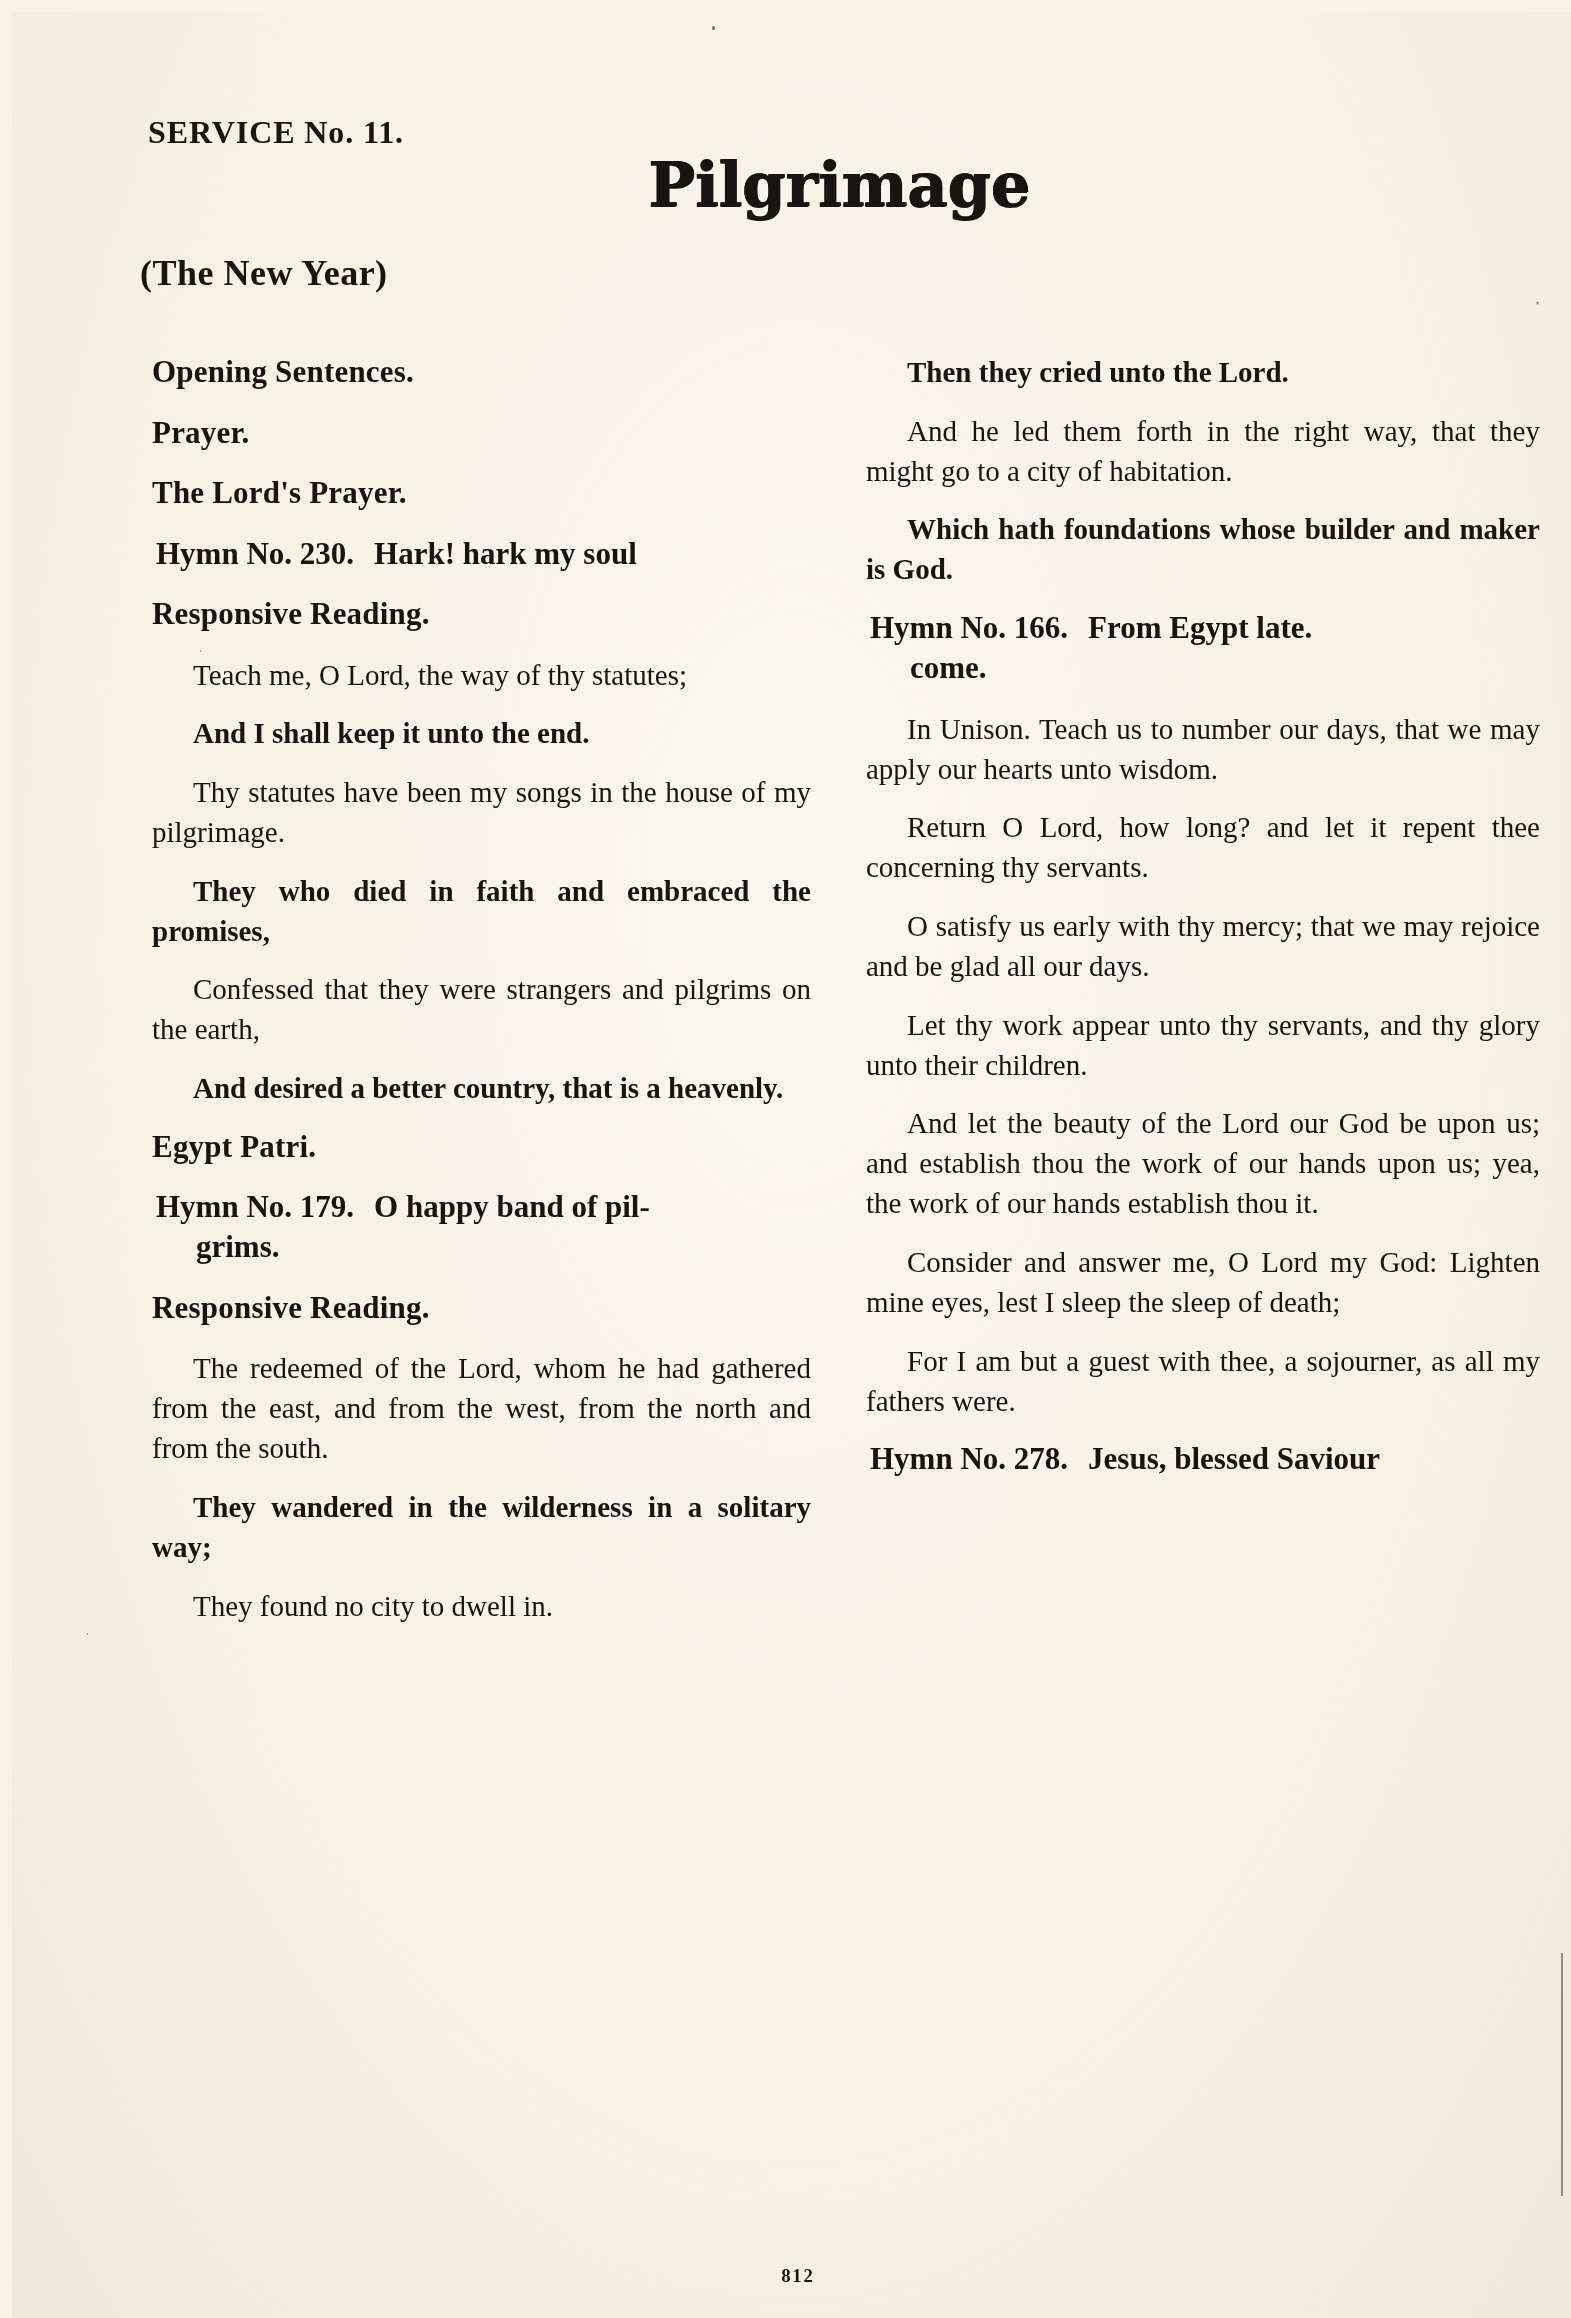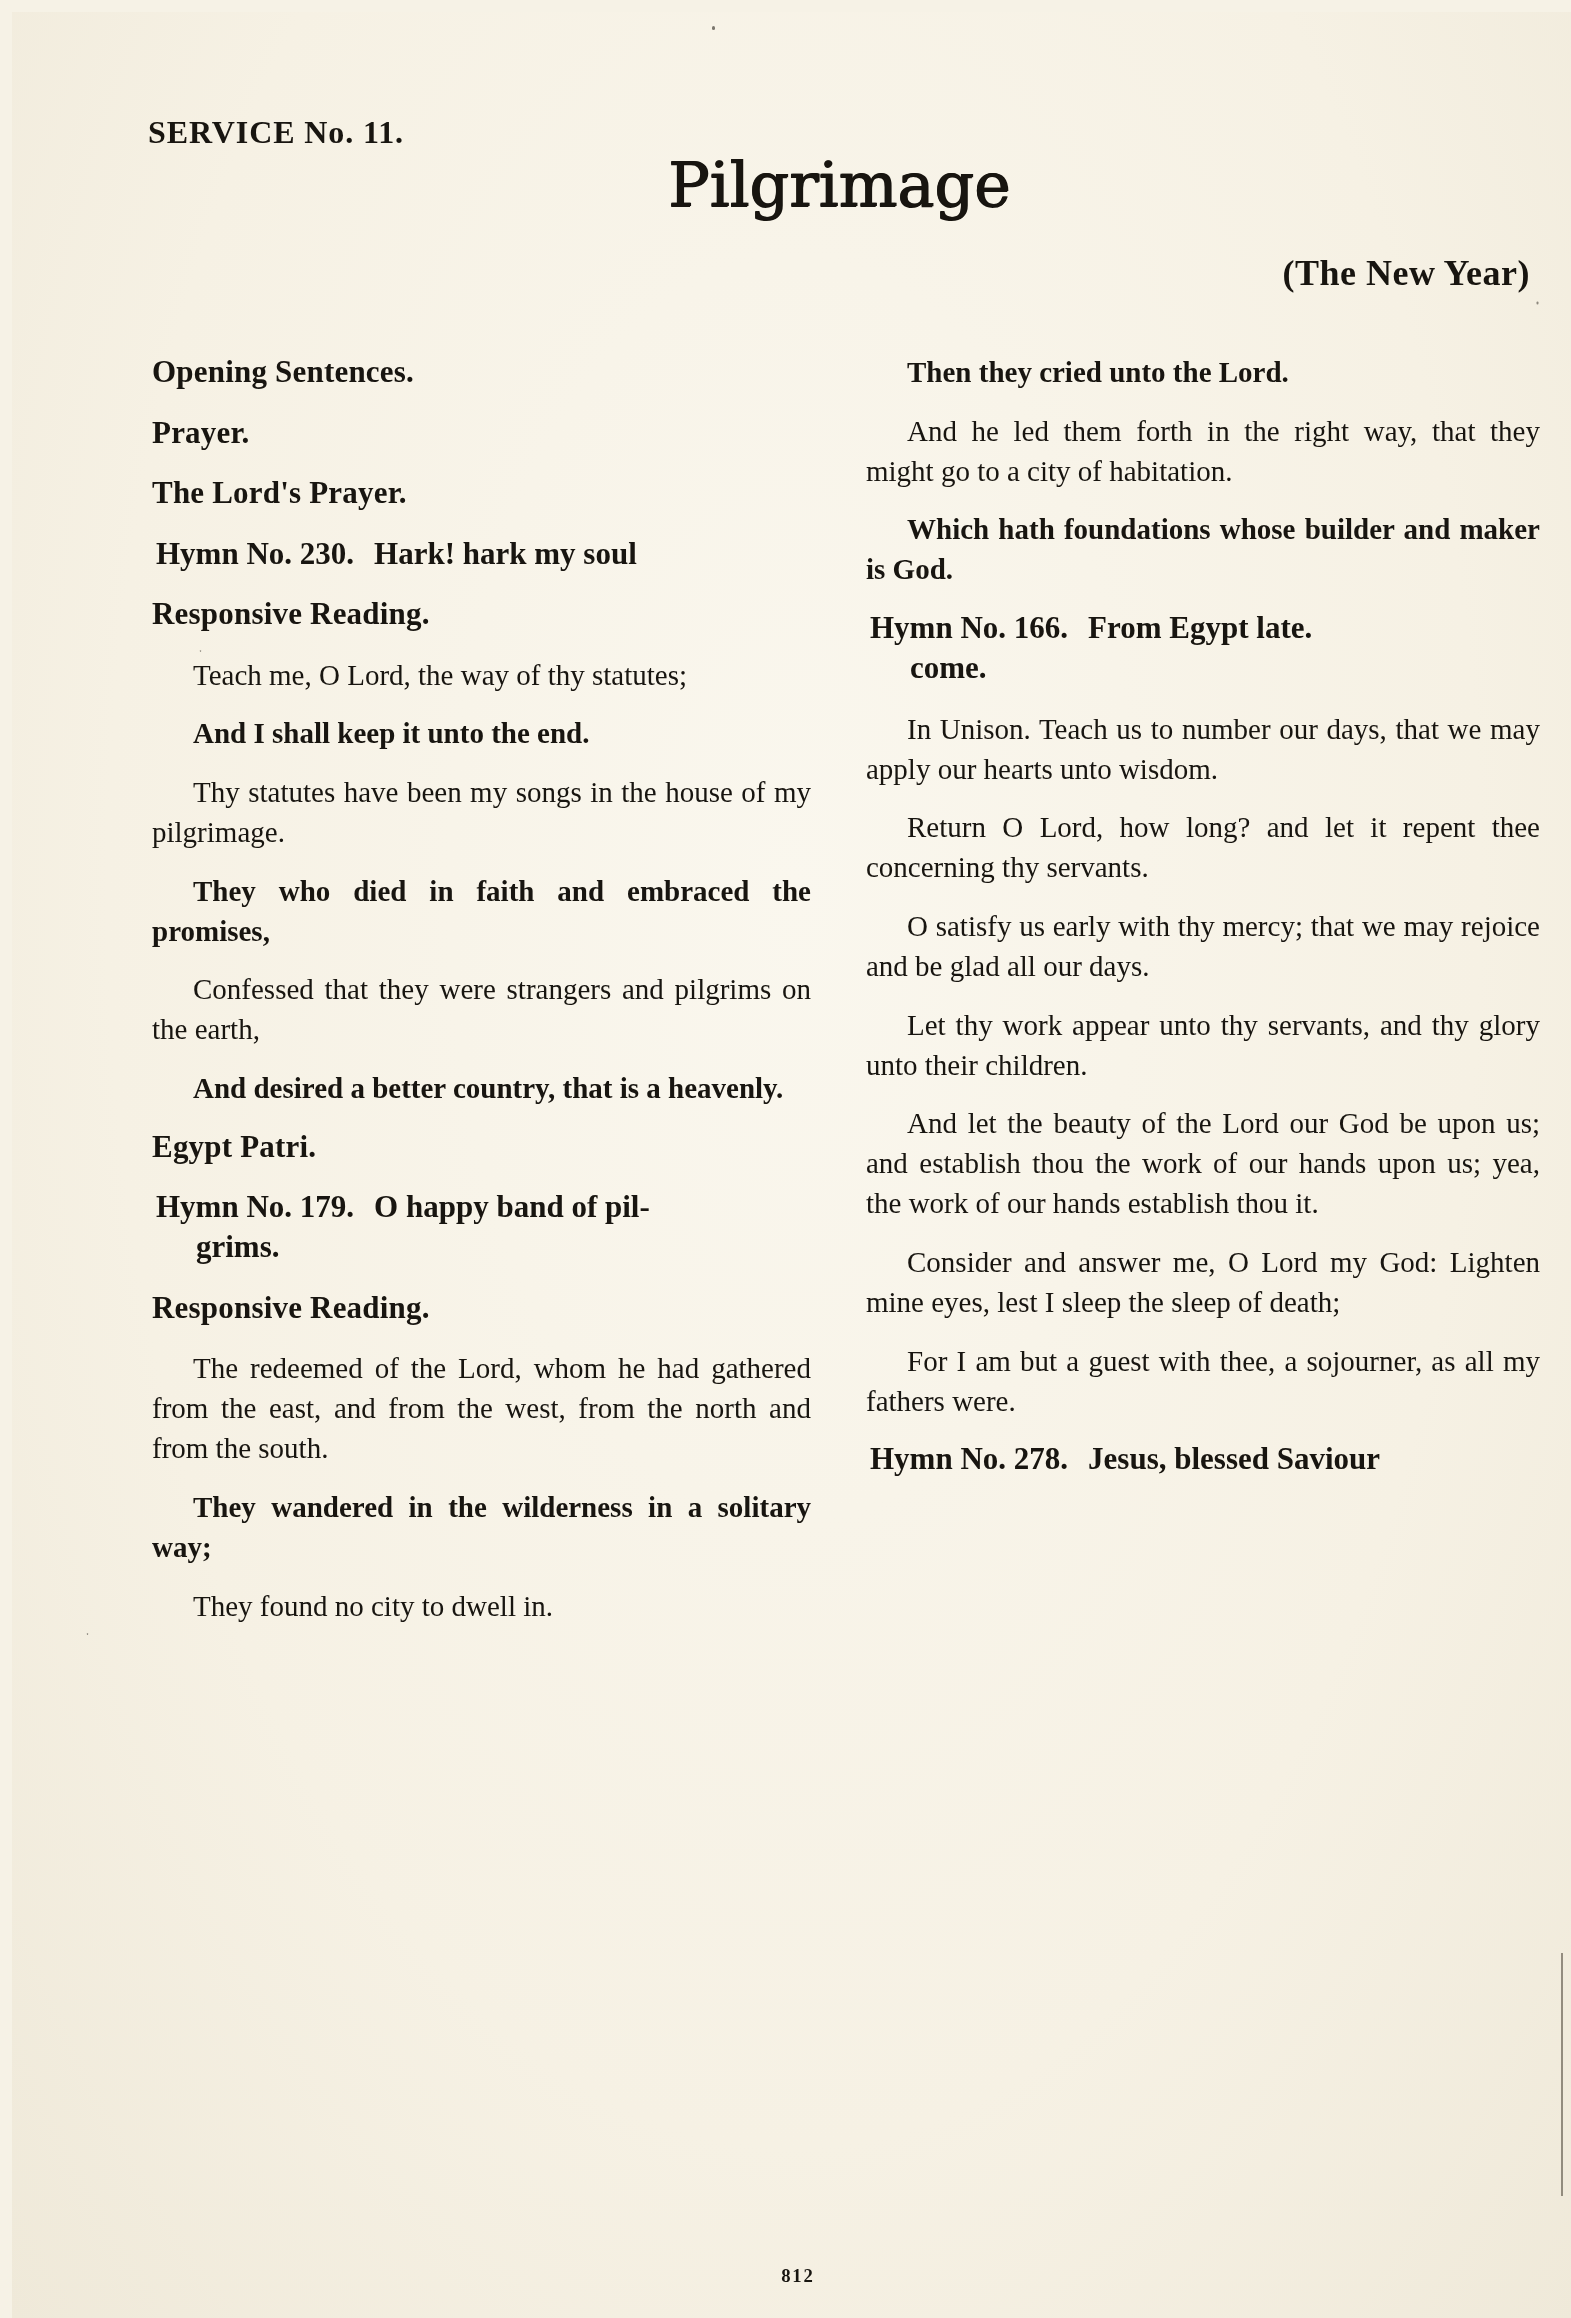--- a/index.html
+++ b/index.html
@@ -16,26 +16,26 @@
     background: radial-gradient(ellipse at 50% 38%, #faf7ee 0%, #f6f1e4 62%, #efe9d9 100%);
   }
   .service-label {
     position: absolute; left: 132px; top: 98px;
     font-size: 32px; font-weight: bold; letter-spacing: 0.9px;
   }
   .title {
     position: absolute; left: 132px; top: 132px; width: 1382px;
     text-align: center;
     font-family: "DejaVu Serif", serif;
-    font-size: 62px; font-weight: normal; letter-spacing: 0px;
+    font-size: 62px; font-weight: bold; letter-spacing: 0px;
     text-shadow: 1.2px 0 0 currentColor, 0 0.5px 0 currentColor;
   }
   .subtitle {
-    position: absolute; left: 132px; top: 236px; width: 1382px;
-    text-align: right; font-size: 36px; font-weight: bold; letter-spacing: 0.5px;
+    position: absolute; left: 124px; top: 236px; width: 1382px;
+    text-align: left; font-size: 36px; font-weight: bold; letter-spacing: 0.5px;
   }
   .col {
     position: absolute; top: 332px;
     font-size: 29px; line-height: 40px;
   }
   .col-left  { left: 132px;  width: 667px; }
   .col-right { left: 846px; width: 682px; }
 
   p.blk-heading {
     font-weight: bold; font-size: 31px; margin-bottom: 20.5px; letter-spacing: 0.2px;

